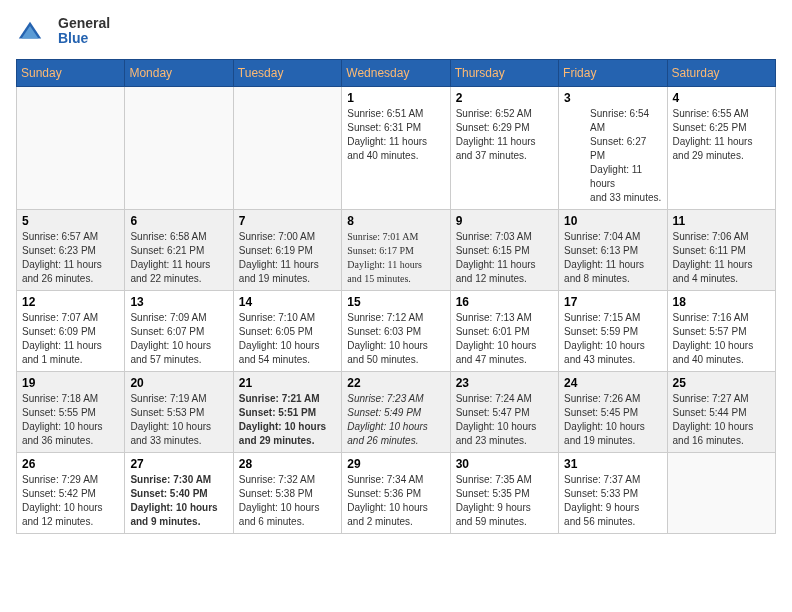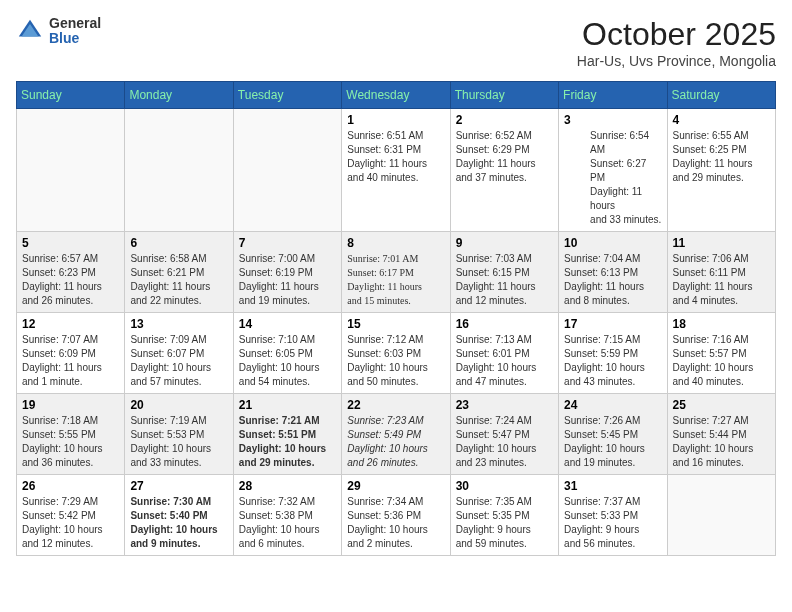--- a/index.html
+++ b/index.html
@@ -11,22 +11,22 @@
       padding: 16px;
     }
     .header {
       display: flex;
       align-items: flex-start;
       justify-content: space-between;
       margin-bottom: 12px;
     }
     .logo {
       display: flex;
-      align-items: center;
-      gap: 5px;
+      align-items: flex-end;
+      gap: 14px;
     }
     .logo-text {
       display: flex;
       flex-direction: column;
       line-height: 1.1;
     }
     .logo-general {
       font-size: 14px;
       font-weight: bold;
       color: #333;
@@ -52,21 +52,21 @@
       font-size: 14px;
       color: #444;
     }
     .calendar {
       width: 100%;
       border-collapse: collapse;
       font-size: 10.5px;
     }
     .calendar th {
       background: #2563b0;
-      color: #86efac;
+      color: #fdba74;
       padding: 6px 4px;
       text-align: left;
       font-size: 12px;
       font-weight: normal;
       border: 1px solid #1a4a8a;
     }
     .calendar td {
       border: 1px solid #ccc;
       vertical-align: top;
       padding: 4px 5px;
@@ -105,24 +105,20 @@
   <div class="logo">
     <svg class="logo-icon" viewBox="0 0 40 40">
       <polygon points="20,4 36,28 4,28" fill="#2563b0"></polygon>
       <polygon points="20,10 32,28 8,28" fill="#5b9bd5"></polygon>
     </svg>
     <div class="logo-text">
       <span class="logo-general">General</span>
       <span class="logo-blue">Blue</span>
     </div>
   </div>
-  <div class="title-area">
-    <div class="month-title">October 2025</div>
-    <div class="location">Har-Us, Uvs Province, Mongolia</div>
-  </div>
 </div>
 
 <table class="calendar">
   <thead>
     <tr>
     <th>Sunday</th>
         <th>Monday</th>
         <th>Tuesday</th>
         <th>Wednesday</th>
         <th>Thursday</th>

